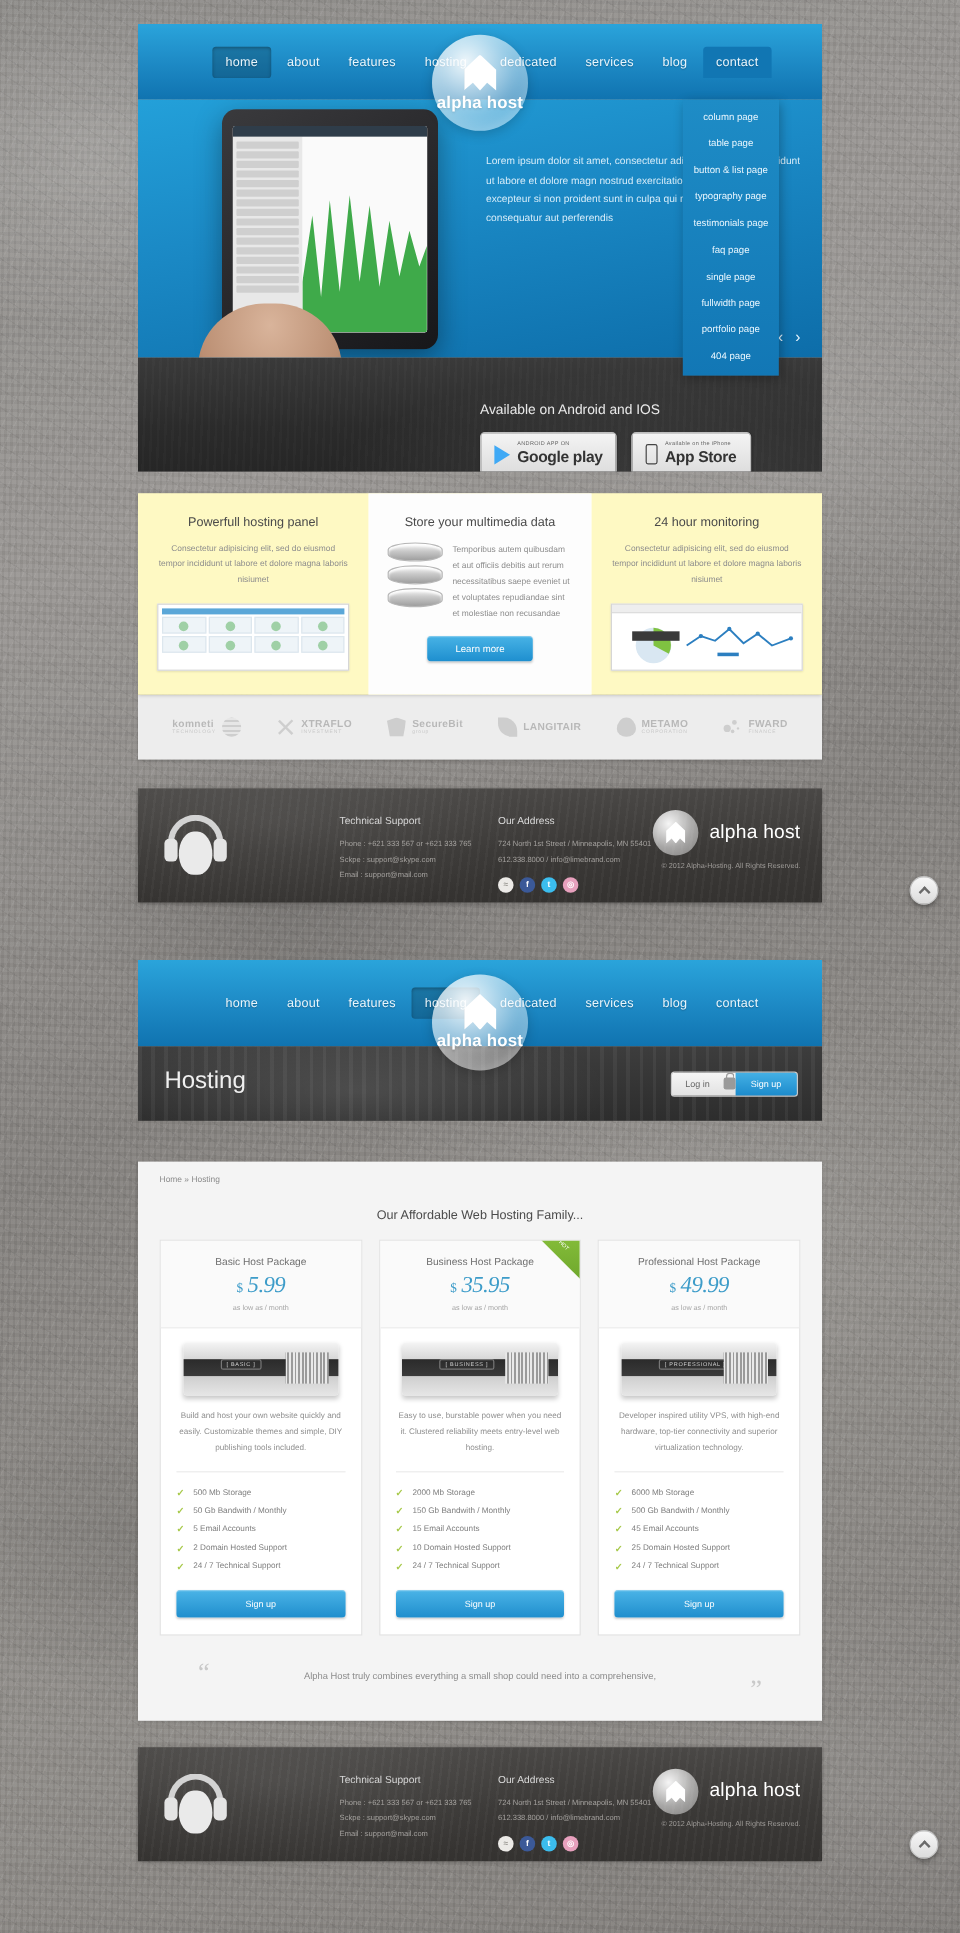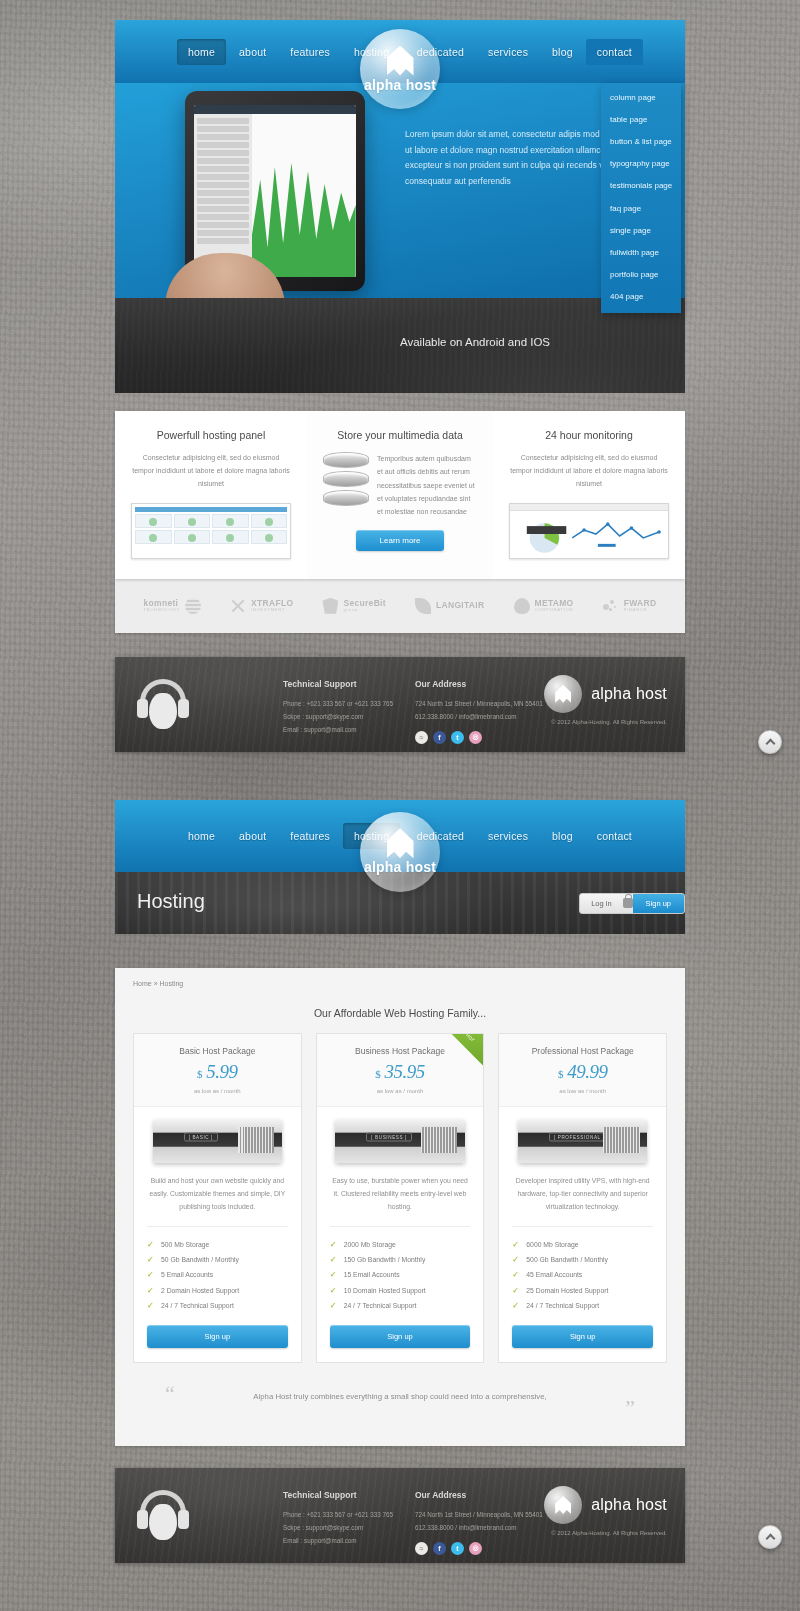--- a/index.html
+++ b/index.html
@@ -149,21 +149,21 @@
     padding: 6px 11px; min-width: 98px; cursor:pointer;
     box-shadow: 0 1px 2px rgba(0,0,0,.35);
   }
   .gp-tri { width:0;height:0;border-left:13px solid #3fa9f5;border-top:8px solid transparent;border-bottom:8px solid transparent; }
   .store-txt .small { font-size:4.6px; color:#666; letter-spacing:.3px; display:block; }
   .store-txt .big { font-size:13px; color:#333; font-weight:bold; letter-spacing:-.3px; line-height:1.05; }
   .phone-ico { width:10px;height:17px;border:1.6px solid #444;border-radius:2px; }
 
   
   .features {
-    background:#ffffff; display:flex; position:relative; overflow:hidden;
+    background:#fef9c3; display:flex; position:relative; overflow:hidden;
     box-shadow: 0 1px 3px rgba(0,0,0,.2);
   }
   .feat-col { flex:1; padding: 18px 16px 20px; position:relative; }
   .feat-col.mid { background:#fdfdfd; }
   .feat-title { text-align:center; font-size:10.5px; color:#4a4a4a; margin-bottom: 11px; }
   .feat-body { font-size:7px; color:#8d8d8d; line-height:1.85; text-align:center; }
   .feat-mid-wrap { display:flex; gap:8px; align-items:flex-start; }
   .feat-mid-text { font-size:7px; color:#8d8d8d; line-height:1.9; flex:1; }
   .db-stack { width: 46px; flex:0 0 46px; }
   .db-disk {
@@ -227,21 +227,21 @@
   .headset {
     position:absolute; left: 22px; top: 22px; width: 52px; height: 52px;
   }
   .headset .band { position:absolute; left:3px; top:0; width:46px; height:34px; border:5px solid #d3d3d3; border-bottom:none; border-radius:24px 24px 0 0; }
   .headset .cup { position:absolute; top:20px; width:11px; height:19px; background:#e4e4e4; border-radius:4px; }
   .headset .cup.l{left:0;} .headset .cup.r{right:0;}
   .headset .face { position:absolute; left:12px; top:14px; width:28px; height:36px; background:#eaeaea; border-radius:45% 45% 44% 44%/52% 52% 48% 48%; }
   .f-col { position:absolute; top: 22px; }
   .f-col.support { left: 168px; }
   .f-col.address { left: 300px; }
-  .f-h { color:#d8d8d8; font-size:8.5px; margin-bottom: 9px; font-weight: bold; }
+  .f-h { color:#d8d8d8; font-size:8.5px; margin-bottom: 9px; }
   .f-l { color:#a3a09d; font-size:6.3px; line-height:2.05; }
   .social { display:flex; gap:5px; margin-top: 7px; }
   .soc { width:13px;height:13px;border-radius:50%;display:flex;align-items:center;justify-content:center;color:#fff;font-size:7px;font-weight:bold;cursor:pointer;}
   .soc.rss{background:#eceae7;color:#9a9893;} .soc.fb{background:#3b5998;}
   .soc.tw{background:#3bbdee;} .soc.dr{background:#e7a0bd;}
   .f-brand { position:absolute; right: 18px; top: 18px; display:flex; align-items:center; gap:9px; }
   .f-logo {
     width: 38px; height: 38px; border-radius:50%;
     background: radial-gradient(circle at 35% 30%, rgba(255,255,255,.95), rgba(255,255,255,.55) 55%, rgba(255,255,255,.35));
     display:flex;align-items:center;justify-content:center;
@@ -262,30 +262,30 @@
 
   
   .pagebar {
     position:relative; height: 62px; overflow:hidden;
     background: linear-gradient(180deg,#3d3d3d,#2d2d2d);
   }
   .pagebar::before{content:"";position:absolute;inset:0;
     background: repeating-linear-gradient(90deg, rgba(255,255,255,.05) 0 3px, transparent 3px 11px),
                 radial-gradient(ellipse 300px 90px at 32% 60%, rgba(255,255,255,.12), transparent 70%);}
   .page-title { position:absolute; left: 22px; top: 18px; color:#f0f0f0; font-size: 20px; font-weight: normal; }
-  .auth { position:absolute; right: 0; top: 21px; display:flex; align-items:center;
+  .auth { position:absolute; right: 20px; top: 21px; display:flex; align-items:center;
     background: linear-gradient(180deg,#f6f6f6,#e2e2e2); border:1px solid #c9c9c9; border-radius:3px; }
   .auth .login { font-size:7.5px; color:#666; padding: 5px 11px; cursor:pointer; }
   .auth .lock { width:10px;height:10px;background:#9a9a9a;border-radius:2px; position:relative; }
   .auth .lock::before{content:"";position:absolute;left:2.5px;top:-4px;width:5px;height:5px;border:1.4px solid #9a9a9a;border-bottom:none;border-radius:3px 3px 0 0;}
   .auth .signup { font-size:7.5px; color:#fff; padding: 5px 13px; cursor:pointer;
     background: linear-gradient(180deg,#44b0e5,#1c8bcc); border-radius:0 2px 2px 0; }
 
   
-  .content { background:#f4f4f4; padding-bottom: 31px; box-shadow:0 1px 4px rgba(0,0,0,.2); }
+  .content { background:#f4f4f4; padding-bottom: 19px; box-shadow:0 1px 4px rgba(0,0,0,.2); }
   .breadcrumb { font-size:7px; color:#9b9b9b; padding: 12px 0 0 18px; }
   .breadcrumb span { color:#8a8a8a; }
   .sec-title { text-align:center; font-size:10.5px; color:#4b4b4b; margin: 20px 0 14px; }
   .plans { display:flex; gap: 14px; padding: 0 18px; }
   .plan { flex:1; background:#fff; border:1px solid #e2e2e2; position:relative; }
   .plan-head { background:#fafafa; border-bottom:1px solid #ededed; padding: 12px 0 12px; text-align:center; position:relative; overflow:hidden;}
   .plan-name { font-size:8.5px; color:#6f6f6f; margin-bottom: 5px; }
   .plan-price { font-size: 19px; color:#3d9cc9; font-family:"Liberation Serif", serif; font-style: italic; letter-spacing:-.5px; }
   .plan-price .cur { font-size:11px; font-style:normal; }
   .plan-low { font-size:6px; color:#a6a6a6; margin-top: 5px; }
@@ -350,21 +350,21 @@
           <div class="nav-item">blog</div>
           <div class="nav-item open">contact</div>
         </div>
       </div>
 
       <div class="logo-badge">
         <div class="logo-mark"></div>
         <div class="logo-text">alpha host</div>
       </div>
 
-      <div class="dropdown" style="right:4px;">
+      <div class="dropdown" style="right:36px;text-align:center;">
         <div class="dropdown-item">column page</div>
         <div class="dropdown-item">table page</div>
         <div class="dropdown-item">button &amp; list page</div>
         <div class="dropdown-item">typography page</div>
         <div class="dropdown-item">testimonials page</div>
         <div class="dropdown-item">faq page</div>
         <div class="dropdown-item">single page</div>
         <div class="dropdown-item">fullwidth page</div>
         <div class="dropdown-item">portfolio page</div>
         <div class="dropdown-item">404 page</div>
@@ -414,20 +414,36 @@
 
       <div class="hero-arrows">
         <span>‹</span>
         <span>›</span>
       </div>
     </div>
 
     <div class="appbar">
       <div class="appbar-inner">
         <div class="appbar-title">Available on Android and IOS</div>
+        <div class="store-row">
+          <div class="store-btn">
+            <div class="gp-tri"></div>
+            <div class="store-txt">
+              <span class="small">ANDROID APP ON</span>
+              <span class="big">Google play</span>
+            </div>
+          </div>
+          <div class="store-btn">
+            <div class="phone-ico"></div>
+            <div class="store-txt">
+              <span class="small">Available on the iPhone</span>
+              <span class="big">App Store</span>
+            </div>
+          </div>
+        </div>
       </div>
     </div>
 
     <div style="height:18px;"></div>
 
     <div class="features">
       <div class="feat-col">
         <div class="feat-title">Powerfull hosting panel</div>
         <div class="feat-body">Consectetur adipisicing elit, sed do eiusmod tempor incididunt ut labore et dolore magna laboris nisiumet</div>
         <div class="thumb">

